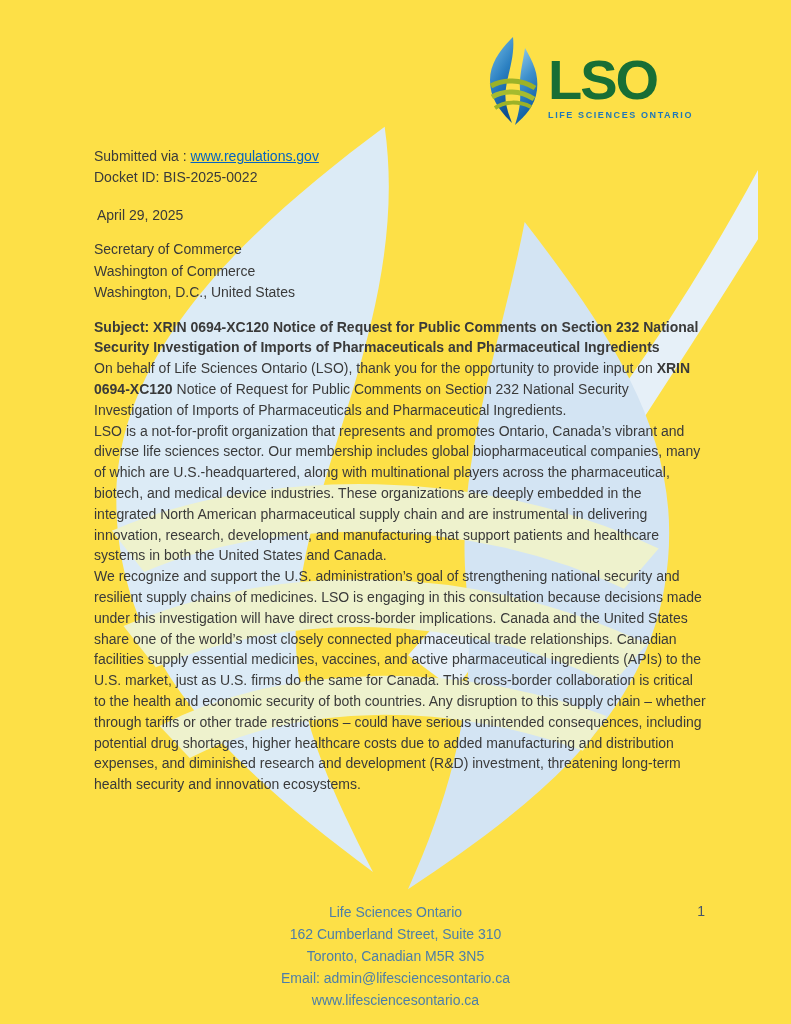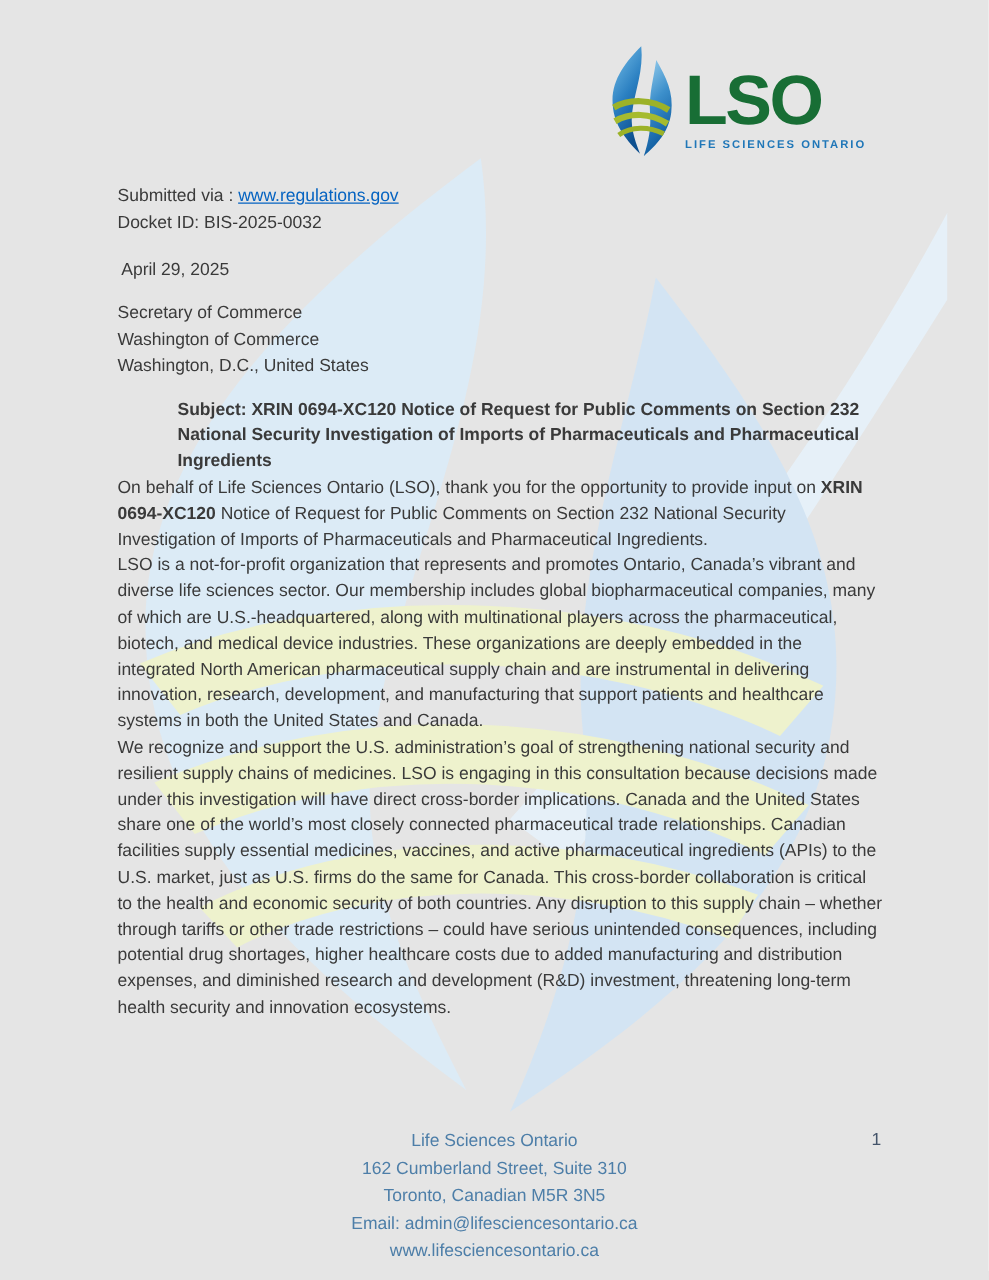--- a/index.html
+++ b/index.html
@@ -4,21 +4,21 @@
 <style>
   html,body { margin:0; padding:0; }
   body {
     width:791px; height:1024px;
     background:#ffffff;
     font-family:"Liberation Sans", sans-serif;
     color:#3a3a3a;
     position:relative;
     overflow:hidden;
   }
-  .page { position:absolute; inset:0; background:#e5e5e5; }
+  .page { position:absolute; inset:0; background:#fde047; }
 
   .watermark {
     position:absolute; left:58px; top:118px;
     width:700px; height:780px;
     z-index:0; pointer-events:none;
   }
 
   .logo {
     position:absolute; top:36px; right:98px;
     display:flex; align-items:flex-start; gap:3px; z-index:2;
@@ -35,21 +35,21 @@
   }
 
   .content {
     position:absolute; left:94px; top:146px; width:612px;
     z-index:1; font-size:14px; line-height:20.8px;
   }
   .line { min-height:20.8px; }
   .link { color:#0563c1; text-decoration:underline; cursor:pointer; }
   .date { margin-top:17px; padding-left:3px; }
   .recipient { margin-top:14px; line-height:21.4px; }
-  .subject { margin-top:13px; font-weight:bold;margin-left:48px; }
+  .subject { margin-top:13px; font-weight:bold; }
   p.para { margin:0; }
   .p1 { margin-top:16px; }
   .p2 { margin-top:26px; }
   .p3 { margin-top:19px; }
 
   .footer {
     position:absolute; left:0; top:901px; width:100%;
     text-align:center; z-index:1;
     color:#4d7ea8; font-size:14px; line-height:22px;
   }
@@ -95,21 +95,21 @@
     <div class="logo-textcol">
       <div class="logo-acronym">LSO</div>
       <div class="logo-tagline">LIFE SCIENCES ONTARIO</div>
     </div>
   </div>
 
   <div class="content">
 
     <div class="line"><span>Submitted via : </span><a class="link">www.regulations.gov</a></div>
 
-    <div class="line">Docket ID: BIS-2025-0032</div>
+    <div class="line">Docket ID: BIS-2025-0022</div>
 
     <div class="line date">April 29, 2025</div>
 
     <div class="recipient">
       <div class="line">Secretary of Commerce</div>
       <div class="line">Washington of Commerce</div>
       <div class="line">Washington, D.C., United States</div>
     </div>
 
     <div class="subject">Subject: XRIN 0694-XC120 Notice of Request for Public Comments on Section 232 National Security Investigation of Imports of Pharmaceuticals and Pharmaceutical Ingredients</div>

